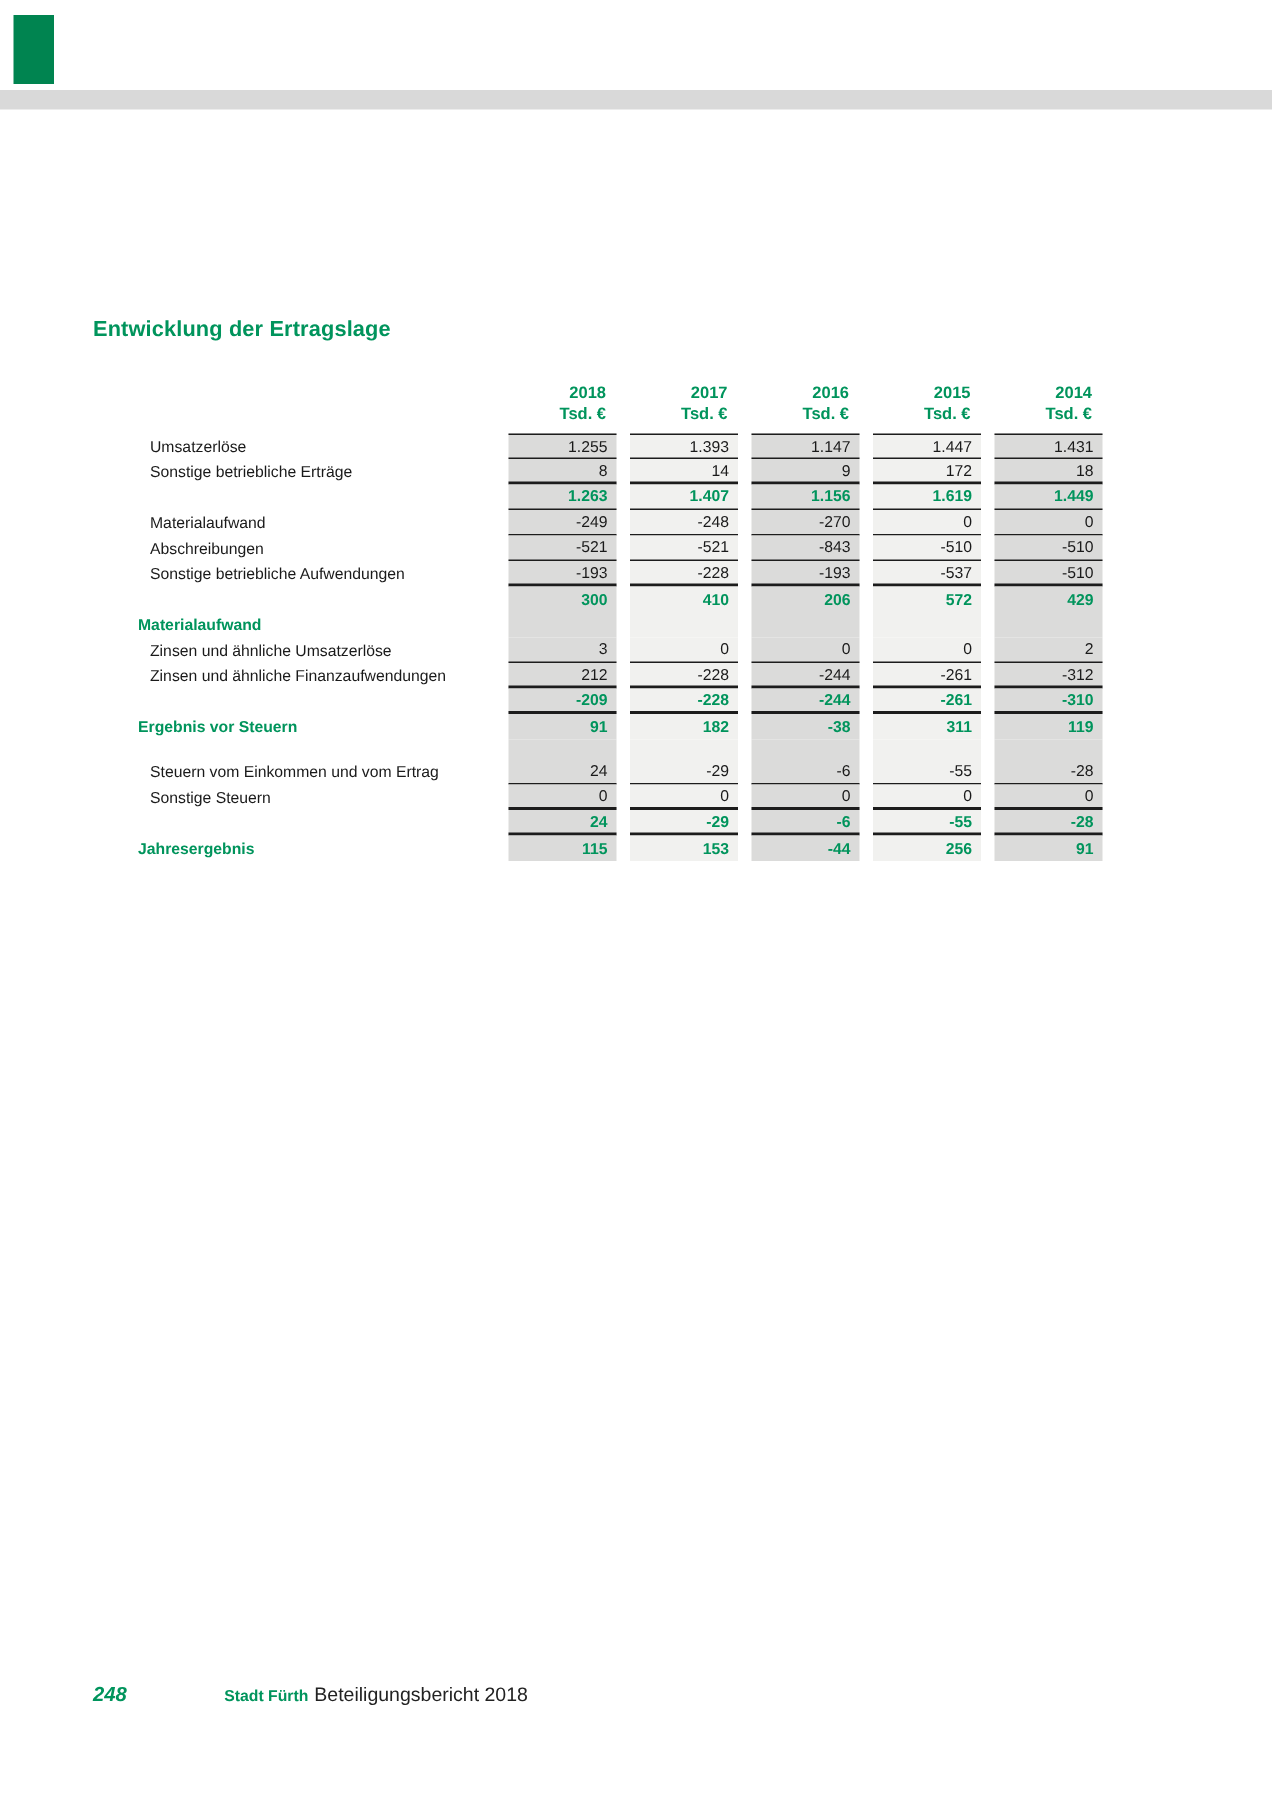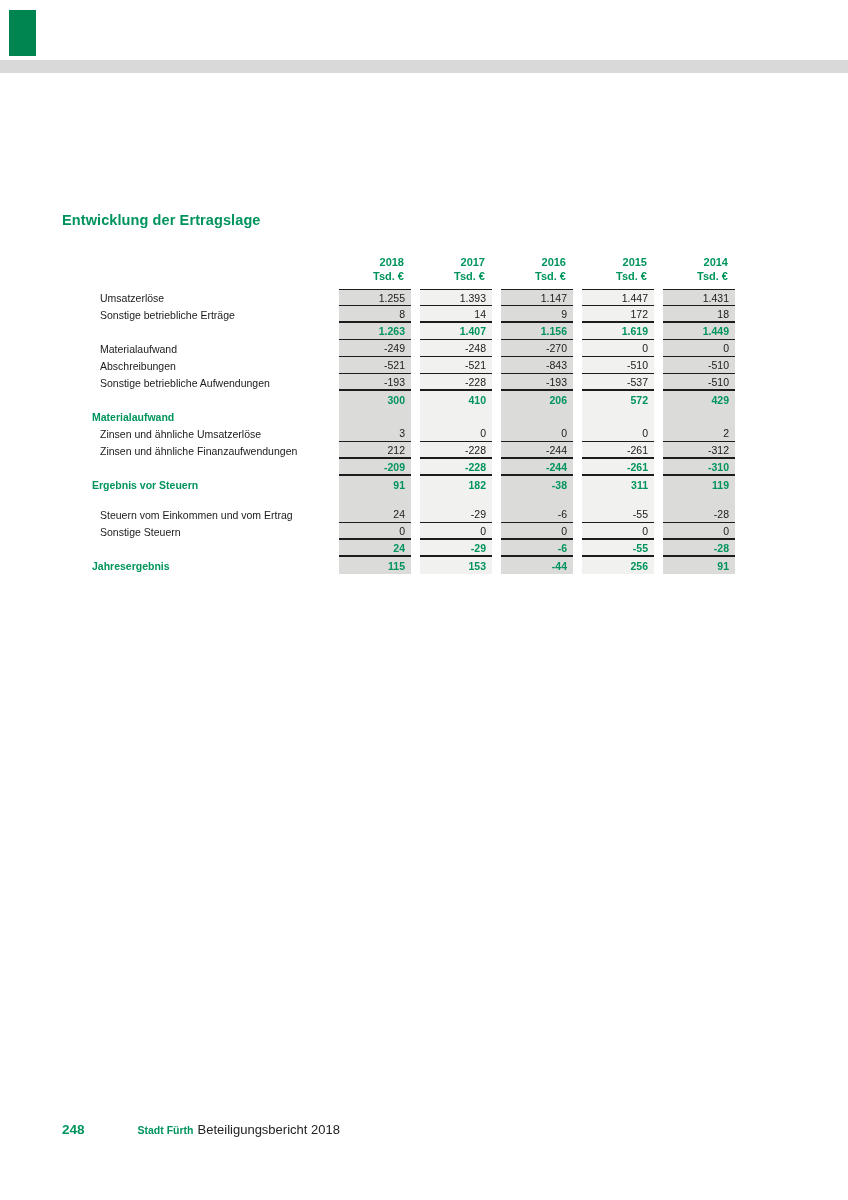--- a/index.html
+++ b/index.html
@@ -44,21 +44,21 @@
     display:flex;align-items:center;justify-content:flex-end;padding-right:6px;
   }
   .shade-odd{background:var(--col-dark);}
   .shade-even{background:var(--col-light);}
   .val-subtotal,.val-total{color:var(--green);font-weight:bold;}
   .bt{border-top:1px solid var(--line);}
   .bb1{border-bottom:1px solid var(--line);}
   .bb2{border-bottom:2px solid var(--line);}
 
   .page-footer{position:absolute;left:62px;top:1122px;display:flex;align-items:baseline;}
-  .footer-pagenum{font-size:13.5px;font-weight:bold;color:var(--green);margin-right:18px;}
+  .footer-pagenum{font-size:13.5px;font-weight:bold;color:var(--green);margin-right:30px;font-style:italic;}
   .footer-brand{font-size:10.5px;font-weight:bold;color:var(--green);margin-right:4px;padding-left:35px;}
   .footer-report{font-size:13px;color:#222222;}
 </style>
 </head>
 <body>
 
 <div class="page-tab"></div>
 <div class="top-bar"></div>
 
 <h1 class="doc-title">Entwicklung der Ertragslage</h1>

